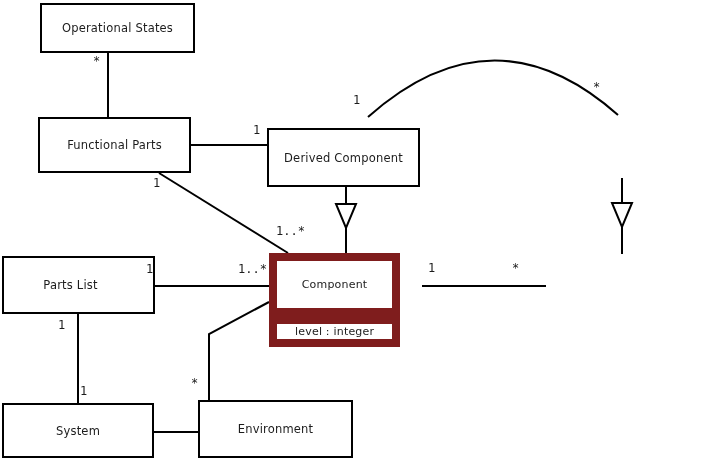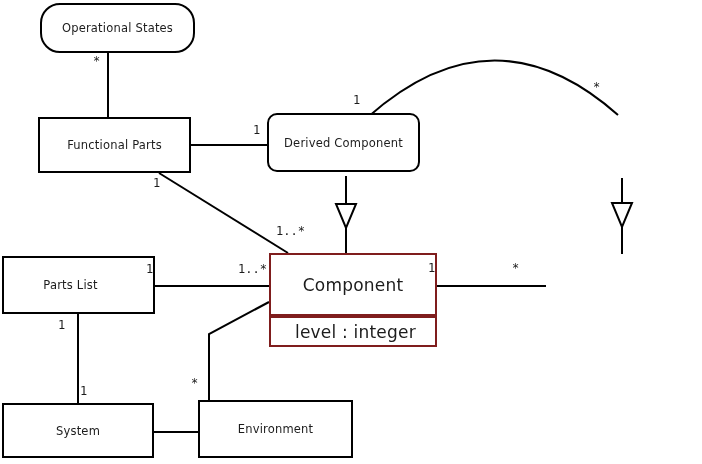--- a/index.html
+++ b/index.html
@@ -35,47 +35,47 @@
     box-sizing: border-box;
     background: #ffffff;
     border: 2px solid #000000;
     display: flex;
     align-items: center;
     justify-content: center;
     font-size: 11.5px;
     letter-spacing: 0.2px;
     white-space: nowrap;
   }
-  #box-operational-states { left: 40px;  top: 3px;   width: 155px; height: 50px; border-radius: 20px; }
+  #box-operational-states { left: 40px;  top: 3px;   width: 155px; height: 50px; }
   #box-functional-group   { left: 38px;  top: 117px; width: 153px; height: 56px; }
-  #box-derived-component  { left: 267px; top: 113px; width: 153px; height: 59px; border-radius: 10px; }
+  #box-derived-component  { left: 267px; top: 128px; width: 153px; height: 59px; }
   #box-derived-failure-mode { left: 543px; top: 115px; width: 155px; height: 63px; }
   #box-parts-list         { left: 2px;   top: 256px; width: 153px; height: 58px; padding-right: 16px; }
   #box-failure-mode       { left: 546px; top: 254px; width: 153px; height: 59px; }
   #box-system             { left: 2px;   top: 403px; width: 152px; height: 55px; }
   #box-environment        { left: 198px; top: 400px; width: 155px; height: 58px; }
 
   #box-component {
     position: absolute;
     left: 269px; top: 253px; width: 153px;
     box-sizing: border-box;
   }
   #box-component .compartment {
     box-sizing: border-box;
     background: #ffffff;
-    border: 2px solid #7f1d1d;
-    width: 168px;
+    border: 8px solid #7f1d1d;
+    width: 131px;
     display: flex;
     align-items: center;
-    font-size: 17px;
+    font-size: 11px;
     letter-spacing: 0.2px;
     white-space: nowrap;
   }
   #box-component .name-compartment { height: 63px; justify-content: center; }
-  #box-component .attr-compartment { height: 31px; padding-left: 24px; }
+  #box-component .attr-compartment { height: 31px; padding-left: 18px; }
 
   .mult {
     position: absolute;
     font-family: "DejaVu Sans Mono", monospace;
     font-size: 12px;
     line-height: 13px;
     color: #1c1c1c;
     background: transparent;
     white-space: nowrap;
   }

